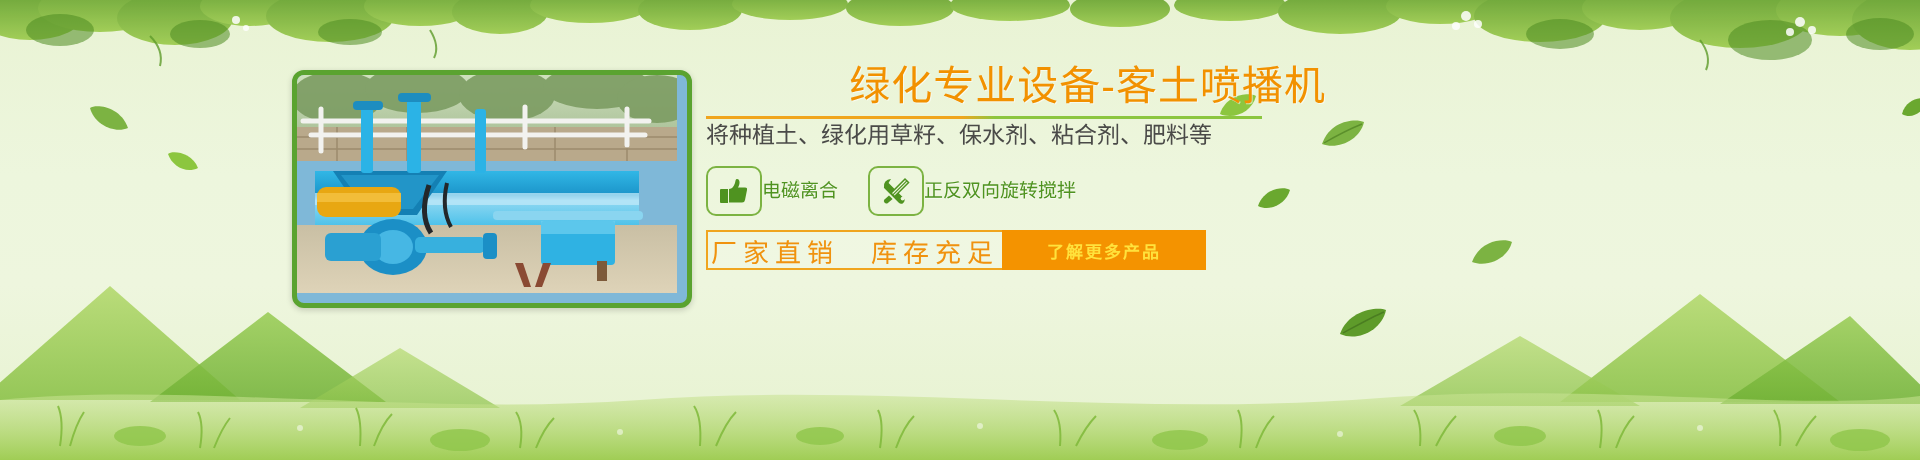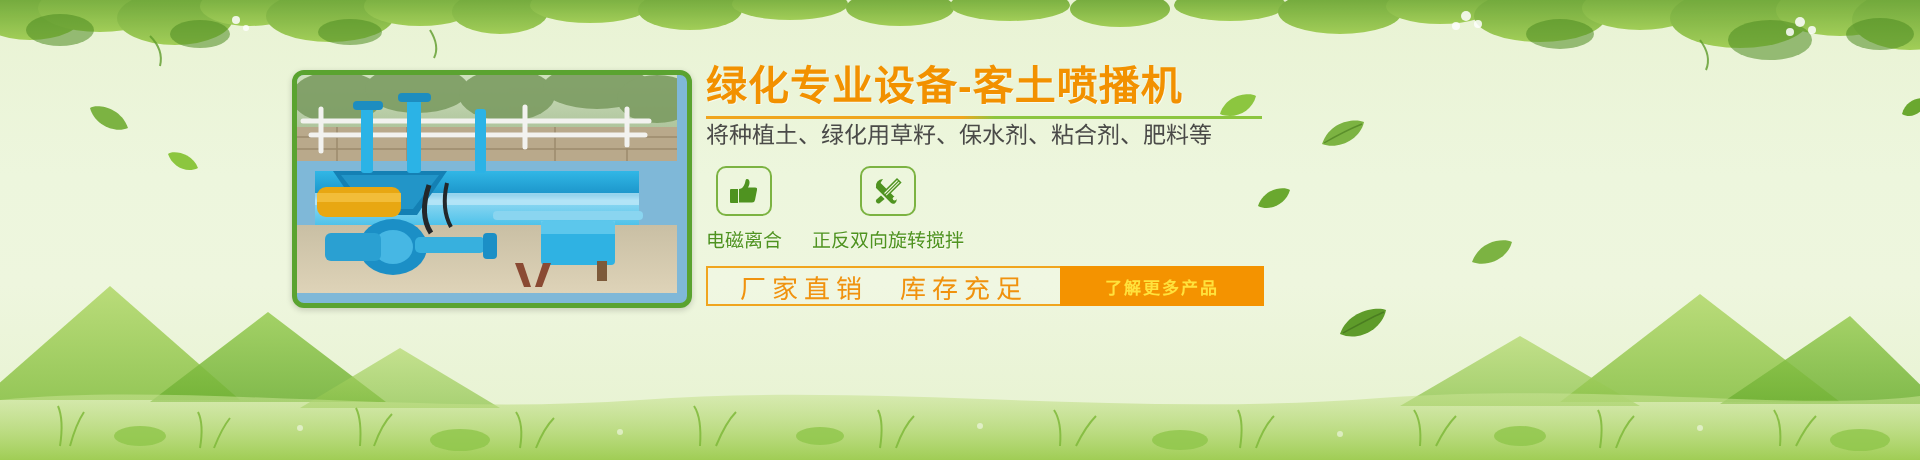--- a/index.html
+++ b/index.html
@@ -37,53 +37,54 @@
     background:#7fb8d8;box-shadow:0 2px 6px rgba(0,0,0,.18);
   }
   .photo{position:absolute;inset:0;overflow:hidden;}
   .photo svg{display:block;}
 
   
   .content{
     position:absolute;left:706px;top:64px;width:620px;
   }
   .headline{
-    font-size:41px;font-weight:bold;letter-spacing:1px;line-height:1.12;
+    font-size:41px;font-weight:normal;letter-spacing:1px;line-height:1.12;
     color:#f29100;white-space:nowrap;
     text-shadow:1px 1px 0 rgba(255,255,255,.55);
+    text-align:right;
   }
   .rule{
     margin-top:6px;width:556px;height:3px;
     background:linear-gradient(90deg,#f0a51e 0%,#f0a51e 46%,#8cc63f 52%,#8cc63f 100%);
   }
   .subtitle{
     margin-top:2px;font-size:23px;line-height:1.28;color:#4a4a48;
     white-space:nowrap;
   }
 
   
   .features{
     margin-top:16px;display:flex;align-items:flex-start;
   }
-  .feature{display:flex;flex-direction:column;align-items:center;}
+  .feature{display:flex;flex-direction:row;}
   .feature + .feature{margin-left:30px;}
   .f-ico{
     width:52px;height:46px;border:2px solid #7cb342;border-radius:10px;
     display:flex;align-items:center;justify-content:center;
     background:transparent;
   }
   .f-label{
     margin-top:9px;font-size:19px;color:#4f9320;white-space:nowrap;
     text-shadow:0 1px 0 rgba(255,255,255,.6);
   }
   .feature:nth-child(1) .f-ico{margin-left:0;}
 
   
   .cta-row{
-    margin-top:14px;display:flex;align-items:stretch;height:40px;width:558px;
+    margin-top:14px;display:flex;align-items:stretch;height:40px;width:500px;
   }
   .cta-left{
     flex:1 1 auto;border:2px solid #f0a51e;border-right:none;
     display:flex;align-items:center;justify-content:center;
     font-size:26px;color:#f0920e;letter-spacing:6px;
     background:rgba(255,255,255,.12);
   }
   .cta-btn{
     flex:0 0 200px;background:#f49300;
     display:flex;align-items:center;justify-content:center;

